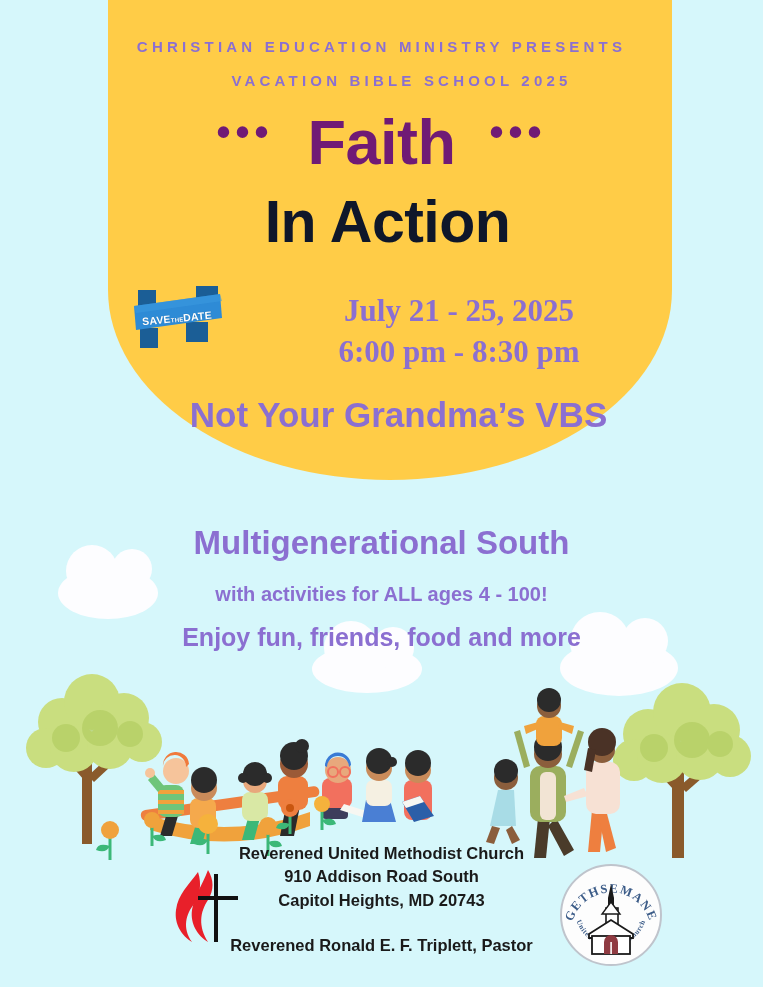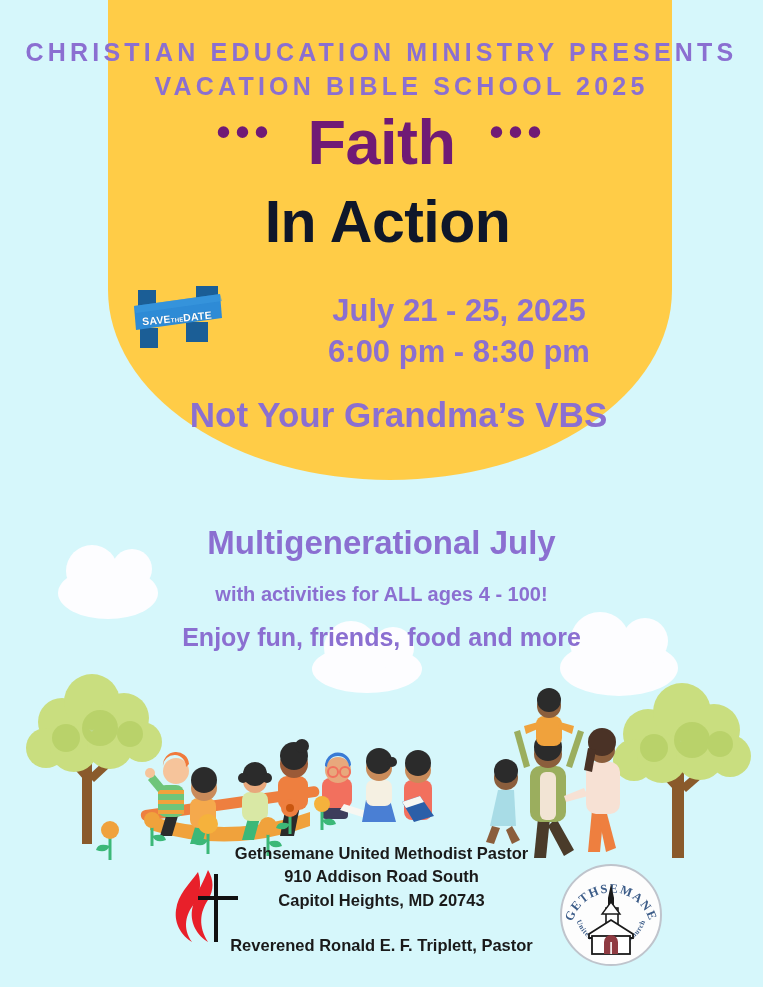--- a/index.html
+++ b/index.html
@@ -18,21 +18,21 @@
     background:#FFCC47;
     border-bottom-left-radius:282px 190px;
     border-bottom-right-radius:282px 190px;
     z-index:1;
   }
 
   
   .hdr-line{
     position:absolute;z-index:5;left:0;right:0;text-align:center;
     color:#8B6FD1;font-weight:bold;letter-spacing:4.2px;
-    font-size:25px;
+    font-size:15px;
   }
   .hdr1{top:38px;}
   .hdr2{top:72px;padding-left:40px;}
 
   .title-faith{
     position:absolute;z-index:5;left:0;right:0;top:111px;text-align:center;
     color:#701a75;font-weight:bold;font-size:63px;line-height:1.0;
     letter-spacing:-0.5px;
   }
   .title-faith .dots{font-size:40px;vertical-align:18px;letter-spacing:5px;}
@@ -52,21 +52,21 @@
   .ribbon-txt span{
     color:#fff;font-weight:bold;font-size:10.5px;letter-spacing:0.2px;
     transform:rotate(-5.5deg);white-space:nowrap;
     text-shadow:0 0 1px rgba(0,0,0,.25);
   }
   .ribbon-the{font-size:6px !important;}
 
   
   .date-block{
     position:absolute;z-index:5;left:225px;right:70px;top:290px;text-align:center;
-    color:#8B6FD1;font-weight:bold;font-size:31px;line-height:1.33;
+    color:#8B6FD1;font-weight:bold;font-size:31px;line-height:1.33;font-family:Liberation Serif, serif;
   }
   .tagline{
     position:absolute;z-index:5;left:0;right:0;top:395px;text-align:center;
     color:#8B6FD1;font-weight:bold;font-size:35px;margin-left:34px;
   }
 
   
   .cloud{position:absolute;z-index:2;background:#FDFDFF;border-radius:50%;}
   .cloud::before,.cloud::after{content:"";position:absolute;background:#FDFDFF;border-radius:50%;}
   .cloud1{left:58px;top:567px;width:100px;height:52px;}
@@ -144,21 +144,21 @@
   <div class="date-block">
     <div>July 21 - 25, 2025</div>
     <div>6:00 pm - 8:30 pm</div>
   </div>
   <div class="tagline">Not Your Grandma’s VBS</div>
 
   <div class="cloud cloud1"></div>
   <div class="cloud cloud2"></div>
   <div class="cloud cloud3"></div>
 
-  <div class="mid1">Multigenerational July</div>
+  <div class="mid1">Multigenerational South</div>
   <div class="mid2">with activities for ALL ages 4 - 100!</div>
   <div class="mid3">Enjoy fun, friends, food and more</div>
 
   <div class="scene">
     <svg width="763" height="230" viewBox="0 0 763 230">
 
       <g>
         <path d="M82 214 L82 120 L92 120 L92 214 Z" fill="#8A5A2B"></path>
         <path d="M84 150 L56 118 L62 112 L90 142 Z" fill="#8A5A2B"></path>
         <path d="M88 146 L120 116 L126 122 L94 152 Z" fill="#8A5A2B"></path>
@@ -371,19 +371,19 @@
         <path d="M53 40 L62 52 L44 52 Z" fill="#FFF" stroke="#1A1A1A" stroke-width="1.4"></path>
         <path d="M31 72 L53 58 L75 72 L75 76 L31 76 Z" fill="#FFF" stroke="#1A1A1A" stroke-width="1.8"></path>
         <rect x="34" y="74" width="38" height="18" fill="#FFF" stroke="#1A1A1A" stroke-width="1.8"></rect>
         <path d="M46 92 L46 80 a7 7 0 0 1 14 0 L60 92 Z" fill="#8F3B42"></path>
         <rect x="52.3" y="80" width="1.6" height="12" fill="#FDFDFD"></rect>
       </g>
     </svg>
   </div>
 
   <div class="footer">
-    <div>Gethsemane United Methodist Pastor</div>
+    <div>Reverened United Methodist Church</div>
     <div>910 Addison Road South</div>
     <div>Capitol Heights, MD 20743</div>
   </div>
   <div class="pastor">Reverened Ronald E. F. Triplett, Pastor</div>
 
 </div>
 
 </body></html>

